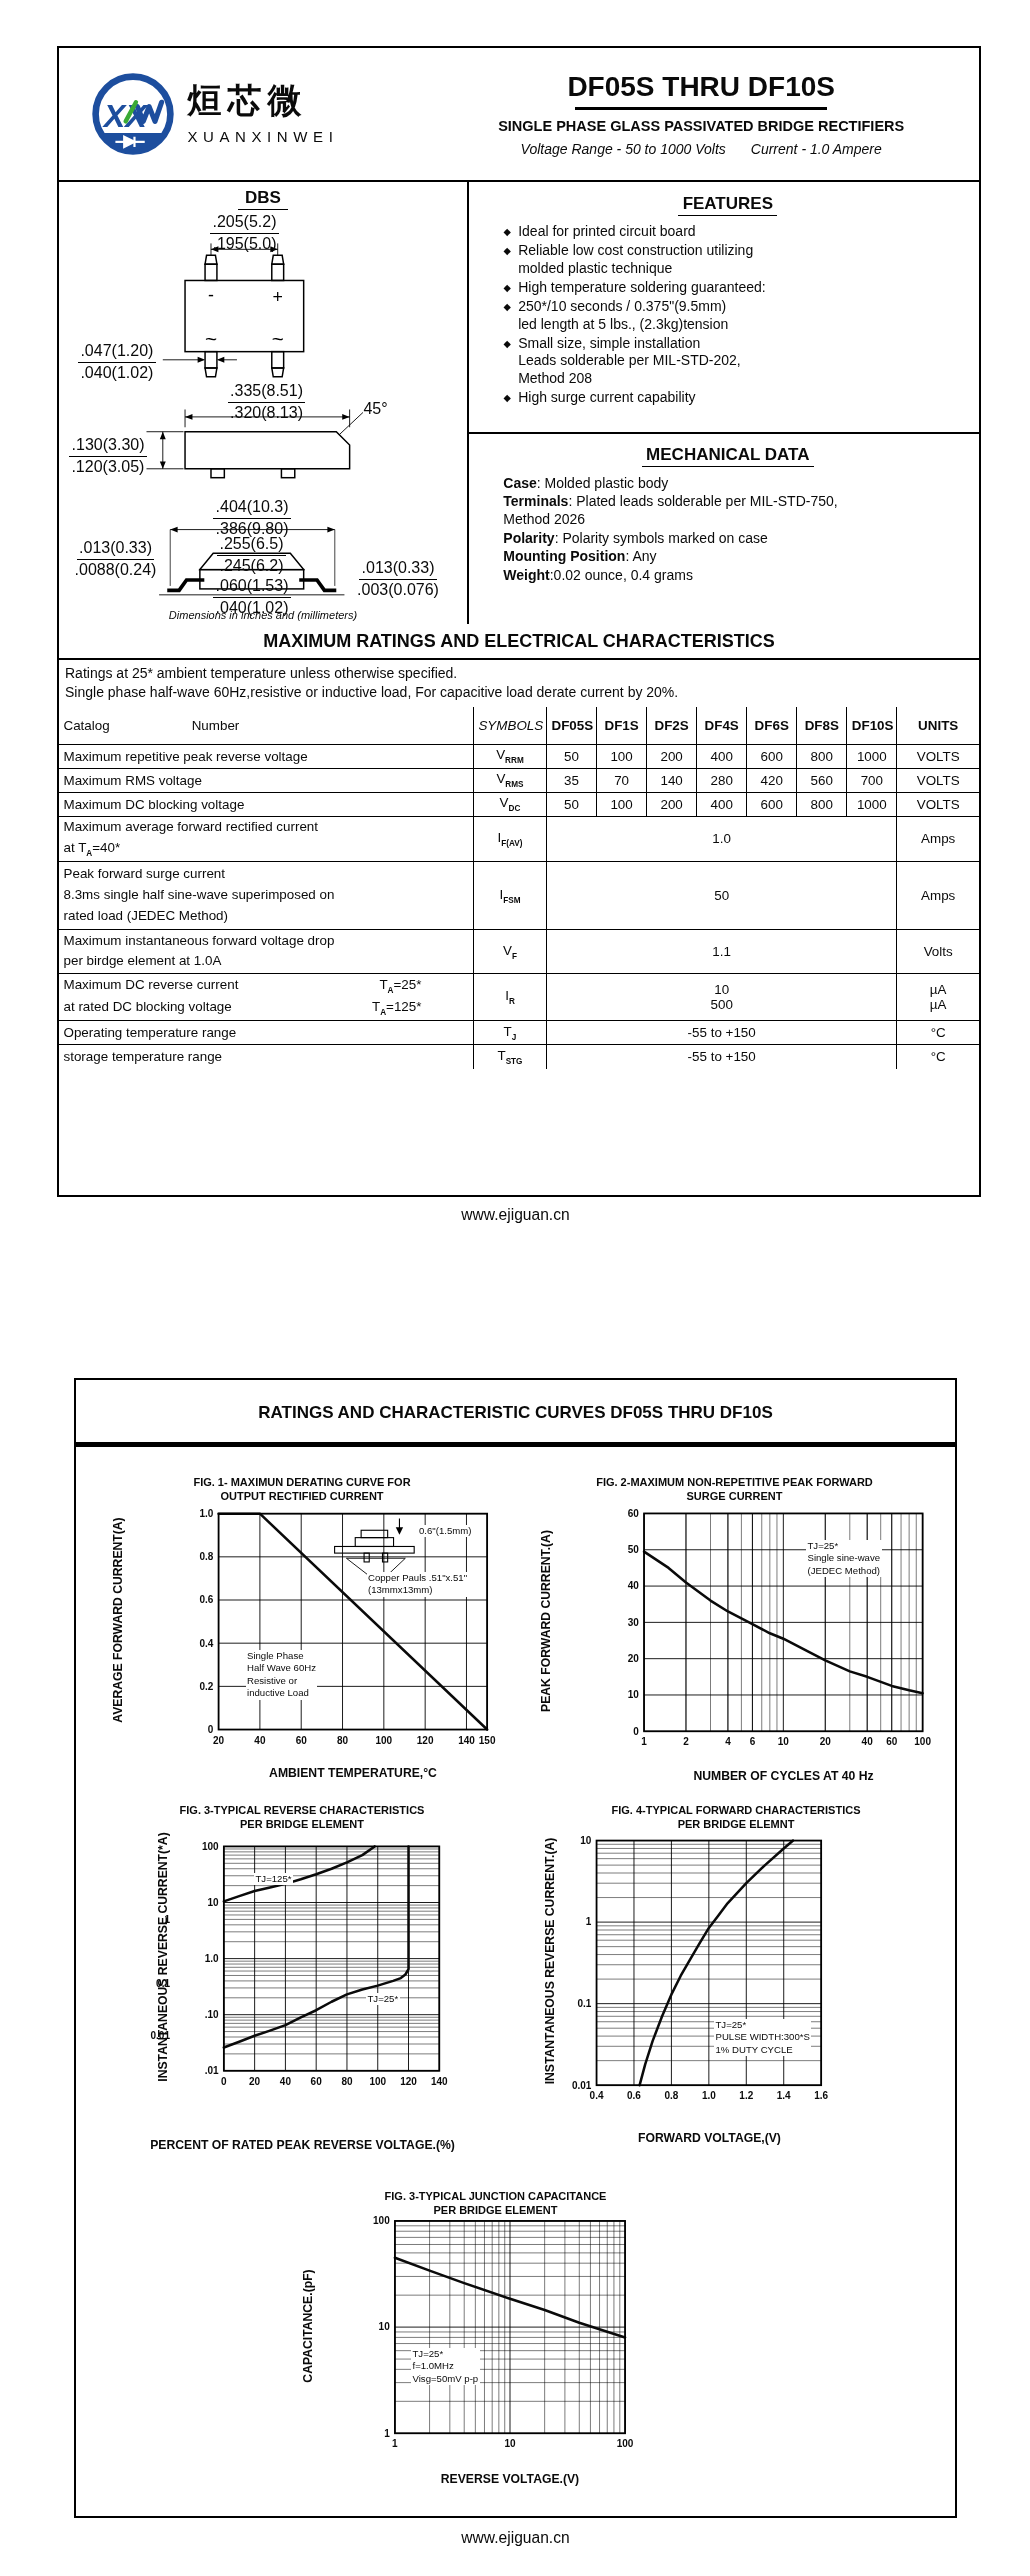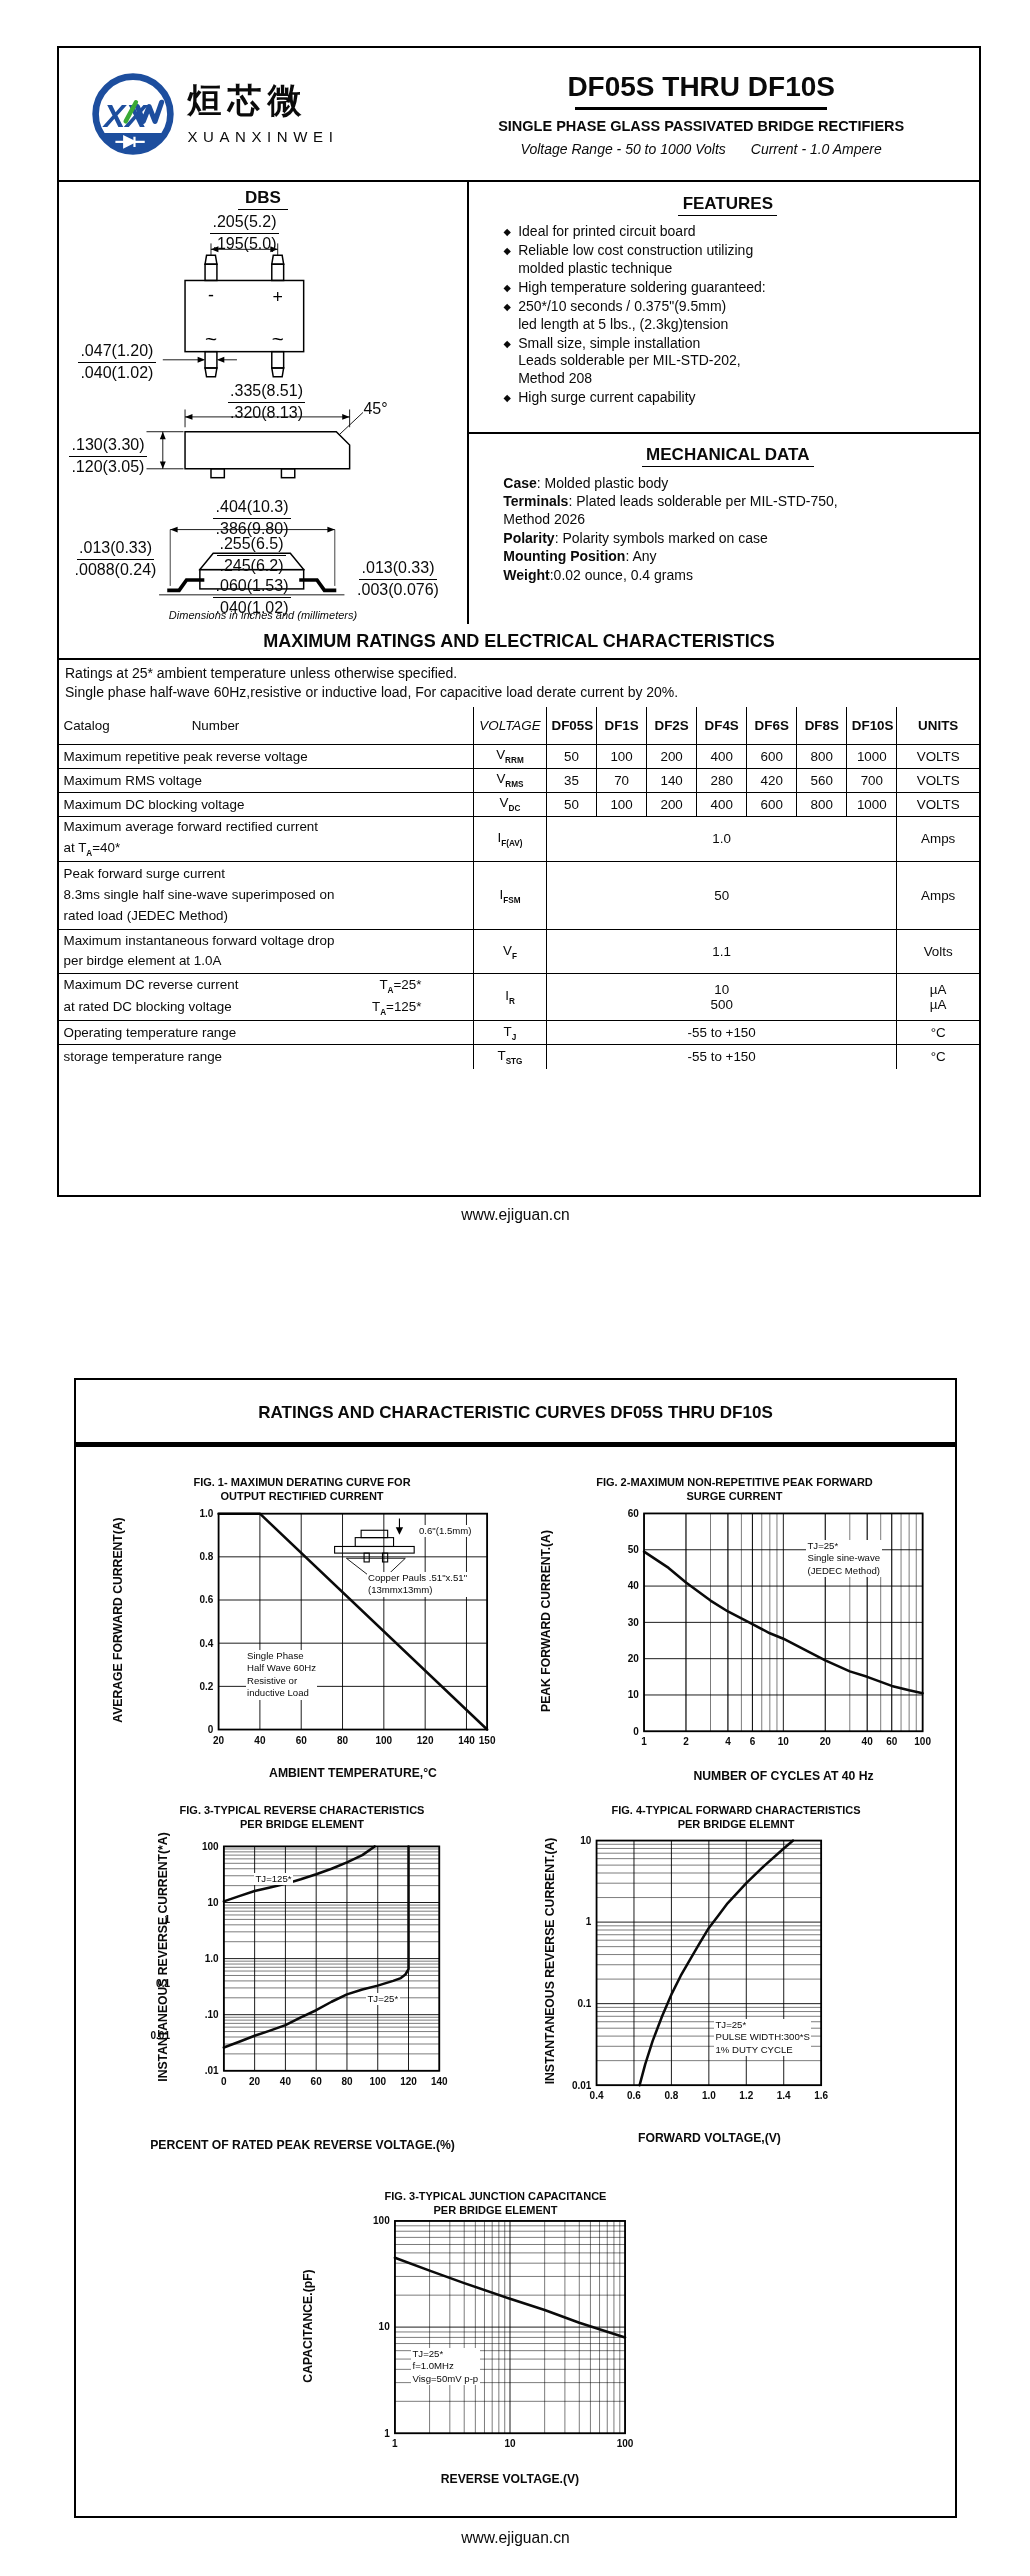--- a/index.html
+++ b/index.html
@@ -267,21 +267,21 @@
           <col style="width:50px">
           <col style="width:50px">
           <col style="width:50px">
           <col style="width:50px">
           <col style="width:50px">
           <col style="width:82px">
         </colgroup>
       <tbody>
           <tr class="thead">
         <td class="cat"><span>Catalog</span><span class="c2">Number</span></td>
-        <td class="symh">VOLTAGE</td>
+        <td class="symh">SYMBOLS</td>
         <td class="typ">DF05S</td>
         <td class="typ">DF1S</td>
         <td class="typ">DF2S</td>
         <td class="typ">DF4S</td>
         <td class="typ">DF6S</td>
         <td class="typ">DF8S</td>
         <td class="typ">DF10S</td>
         <td class="unitsh">UNITS</td>
       </tr>
       <tr class="r1">

